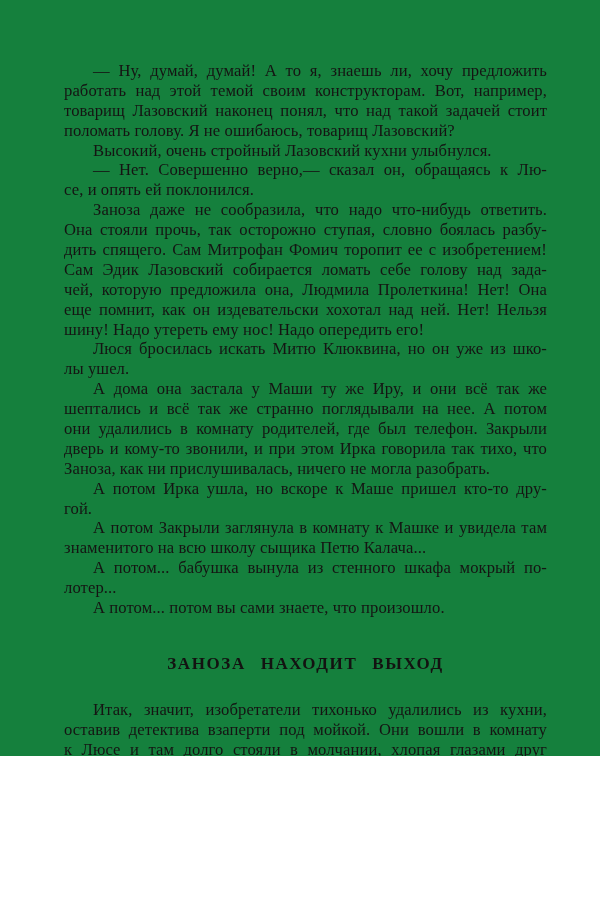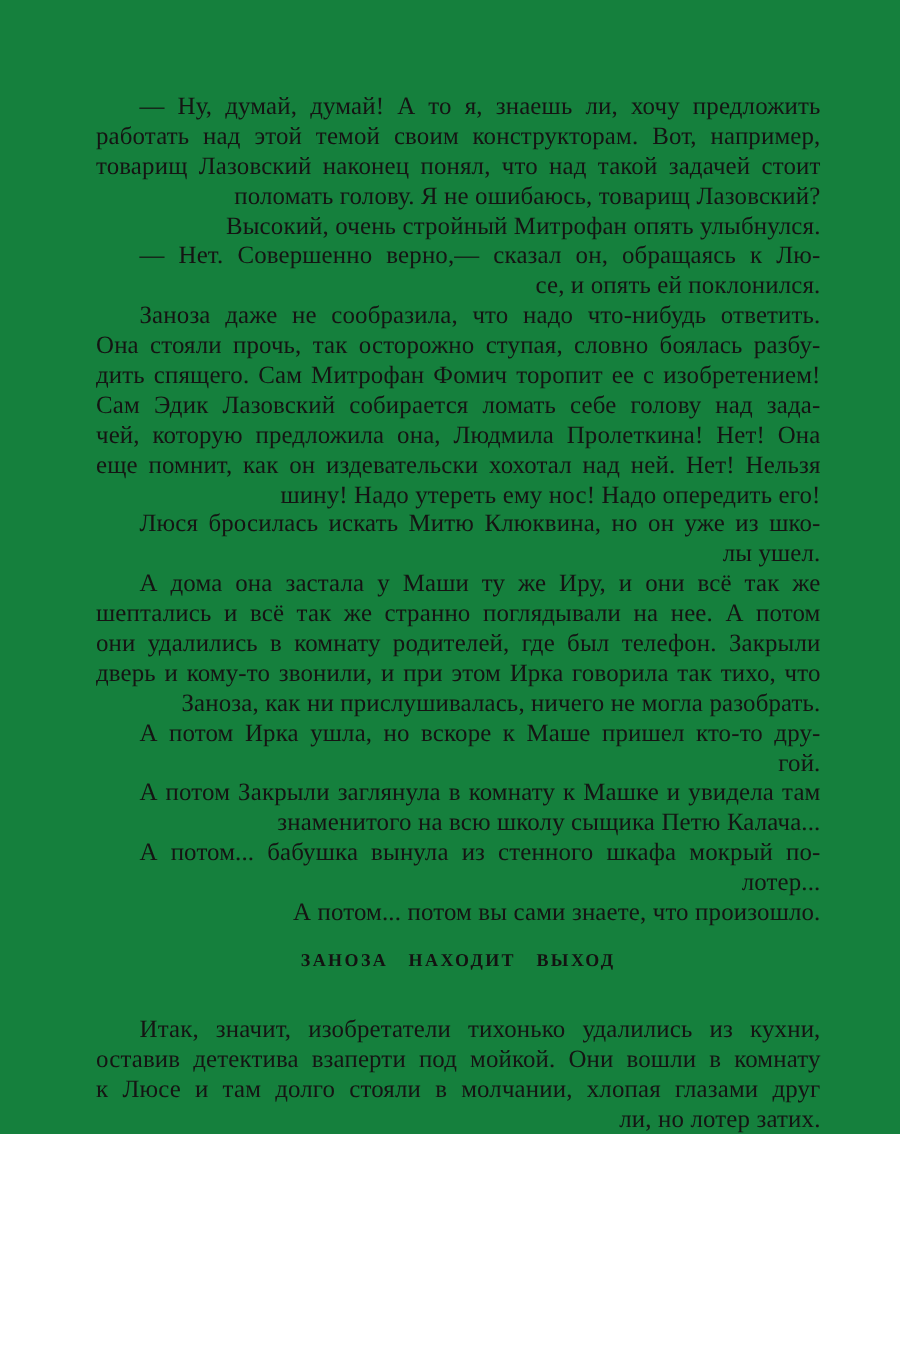--- a/index.html
+++ b/index.html
@@ -22,35 +22,35 @@
     left: 64px;
     top: 61px;
     width: 483px;
   }
   .ln {
     font-size: 16.6px;
     line-height: 19.9px;
     height: 19.9px;
     white-space: nowrap;
     letter-spacing: 0.1px;
-    text-align: right;
+    text-align: left;
   }
   
   .ln.j {
     white-space: normal;
     text-align: justify;
     text-align-last: justify;
   }
   
   .ln.ind {
     text-indent: 29px;
   }
   .section-heading {
-    margin: 12px 0 26px 0;
-    font-size: 12px;
+    margin: 36px 0 26px 0;
+    font-size: 17px;
     line-height: 20px;
     font-weight: 700;
     text-align: center;
     letter-spacing: 1.6px;
     word-spacing: 9px;
     color: #131211;
   }
   .page-number {
     position: absolute;
     top: 816px;
@@ -64,21 +64,21 @@
 </head>
 <body>
 
 <div class="book-page">
   <div class="text-column">
 
     <div class="ln ind j">— Ну, думай, думай! А то я, знаешь ли, хочу предложить</div>
     <div class="ln j">работать над этой темой своим конструкторам. Вот, например,</div>
     <div class="ln j">товарищ Лазовский наконец понял, что над такой задачей стоит</div>
     <div class="ln">поломать голову. Я не ошибаюсь, товарищ Лазовский?</div>
-    <div class="ln ind">Высокий, очень стройный Митрофан опять улыбнулся.</div>
+    <div class="ln ind">Высокий, очень стройный Лазовский кухни улыбнулся.</div>
     <div class="ln ind j">— Нет. Совершенно верно,— сказал он, обращаясь к Лю-</div>
     <div class="ln">се, и опять ей поклонился.</div>
     <div class="ln ind j">Заноза даже не сообразила, что надо что-нибудь ответить.</div>
     <div class="ln j">Она стояли прочь, так осторожно ступая, словно боялась разбу-</div>
     <div class="ln j">дить спящего. Сам Митрофан Фомич торопит ее с изобретением!</div>
     <div class="ln j">Сам Эдик Лазовский собирается ломать себе голову над зада-</div>
     <div class="ln j">чей, которую предложила она, Людмила Пролеткина! Нет! Она</div>
     <div class="ln j">еще помнит, как он издевательски хохотал над ней. Нет! Нельзя</div>
     <div class="ln">шину! Надо утереть ему нос! Надо опередить его!</div>
     <div class="ln ind j">Люся бросилась искать Митю Клюквина, но он уже из шко-</div>

